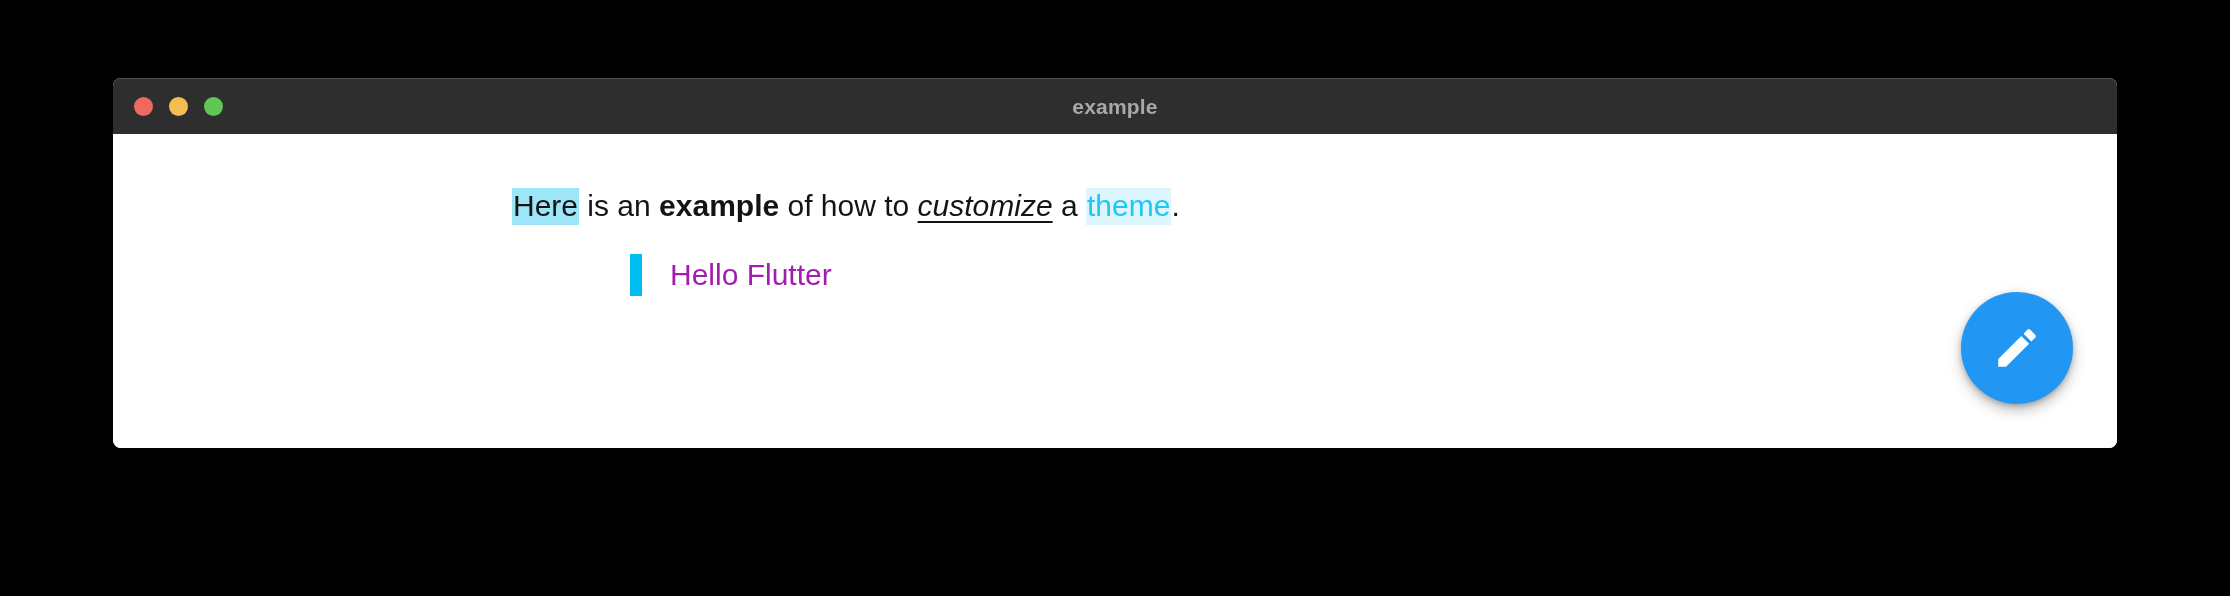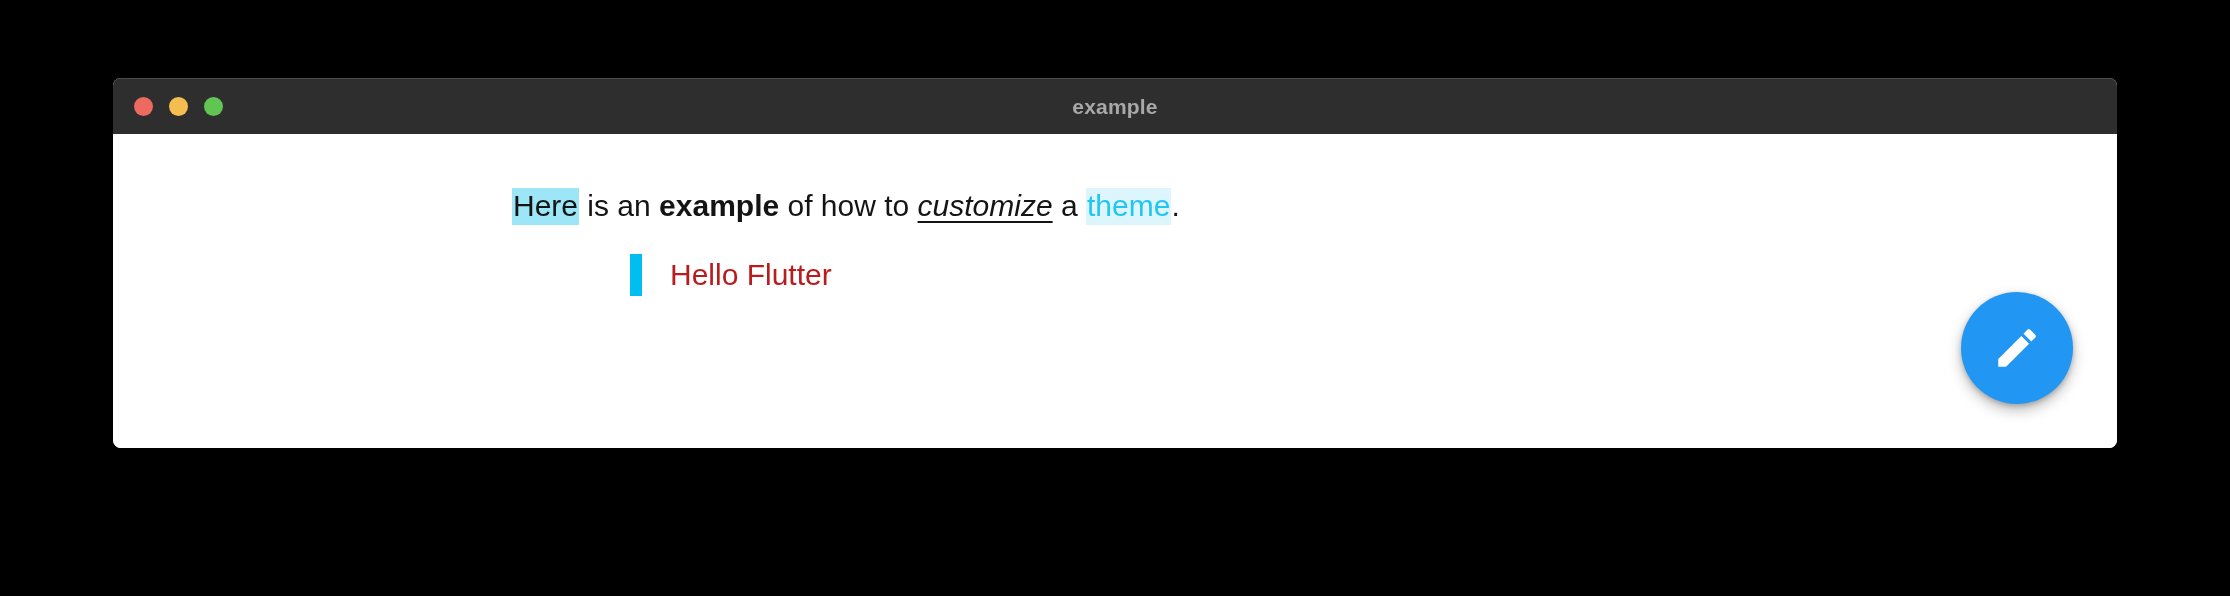--- a/index.html
+++ b/index.html
@@ -123,21 +123,21 @@
   }
   #blockquote-bar {
     width: 12px;
     height: 42px;
     background: #00bff0;
     flex: 0 0 auto;
   }
   #blockquote-text {
     margin-left: 28px;
     font-size: 30px;
-    color: #b91c1c;
+    color: #a21caf;
     font-family: "Liberation Sans", sans-serif;
     white-space: pre;
   }
 
   
   #fab {
     position: absolute;
     right: 44px;
     bottom: 44px;
     width: 112px;

